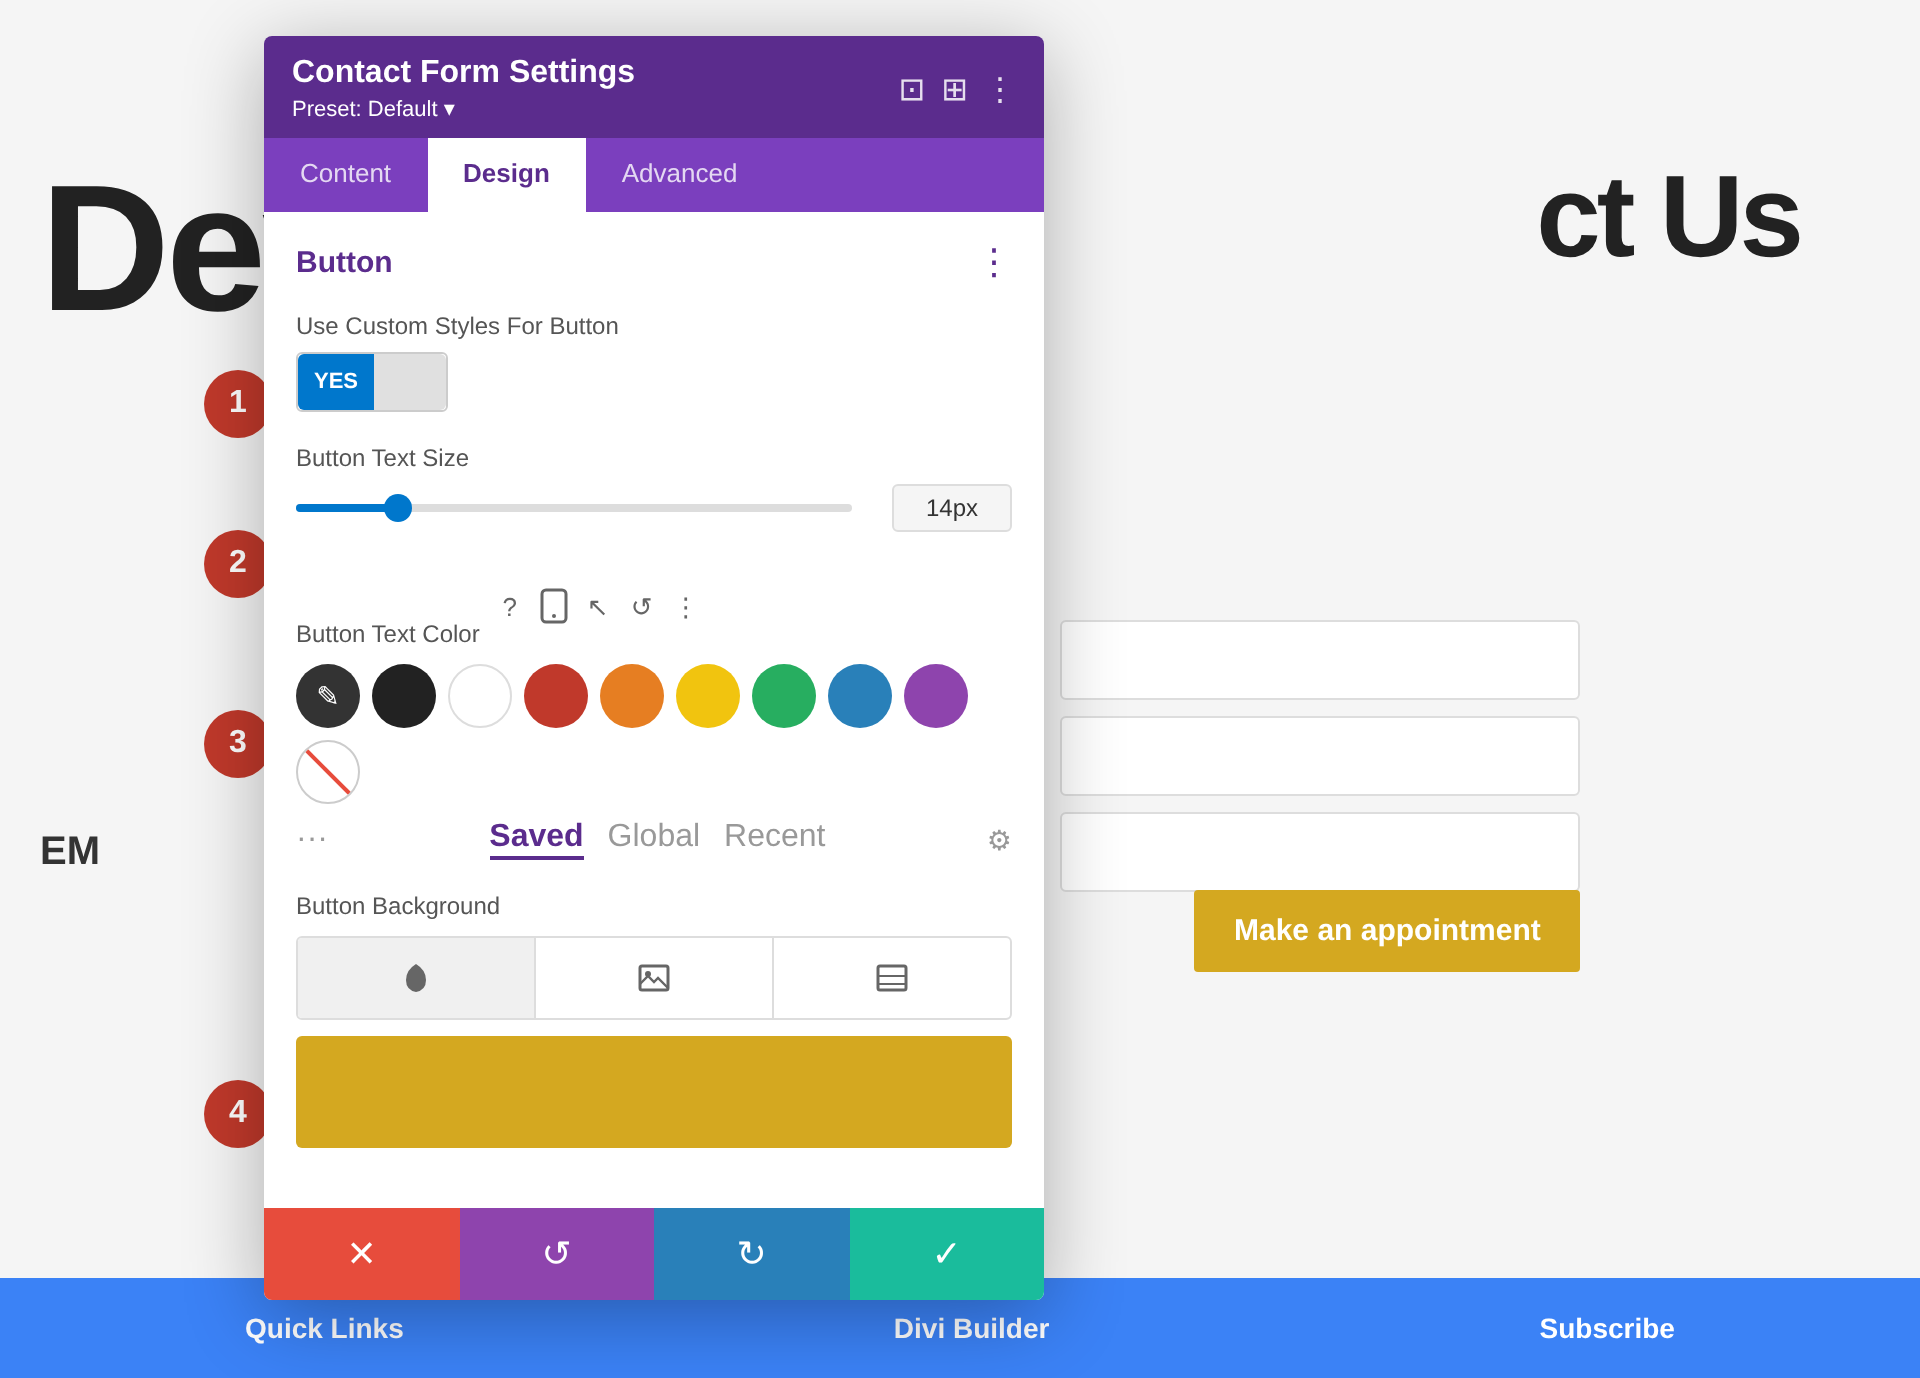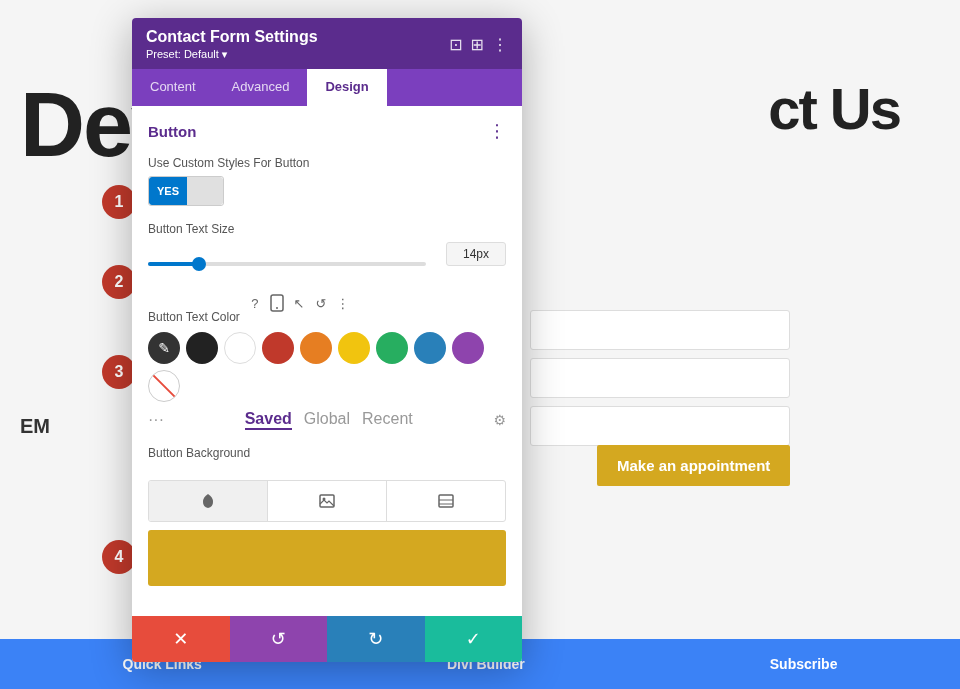--- a/index.html
+++ b/index.html
@@ -238,21 +238,21 @@
     .toggle-switch {
       display: flex;
       border: 1px solid #ccc;
       border-radius: 3px;
       overflow: hidden;
     }
 
     
     .slider-row {
       display: flex;
-      align-items: flex-end;
+      align-items: center;
       gap: 20px;
     }
     .slider-track {
       flex: 1;
       height: 4px;
       background: #ddd;
       border-radius: 2px;
       position: relative;
     }
     .slider-fill {
@@ -389,21 +389,21 @@
       color: #999;
       cursor: pointer;
       font-size: 14px;
     }
 
     
     .bg-field-label {
       font-size: 12px;
       color: #555;
       font-weight: 500;
-      margin-bottom: 20px;
+      margin-bottom: 8px;
     }
     .bg-options {
       display: flex;
       border: 1px solid #ddd;
       border-radius: 3px;
       overflow: hidden;
     }
     .bg-option {
       flex: 1;
       height: 40px;
@@ -518,25 +518,25 @@
       <span class="modal-header-icon">⊡</span>
       <span class="modal-header-icon">⊞</span>
       <span class="modal-header-icon">⋮</span>
     </div>
   </div>
 
   <div class="modal-tabs">
     <div class="modal-tab">
       <span>Content</span>
     </div>
+    <div class="modal-tab active">
+      <span>Design</span>
+    </div>
     <div class="modal-tab">
       <span>Advanced</span>
-    </div>
-    <div class="modal-tab active">
-      <span>Design</span>
     </div>
   </div>
 
   <div class="modal-body">
 
     <div class="section-title-row">
       <div class="section-title">Button</div>
       <div class="section-menu-icon">⋮</div>
     </div>
 

